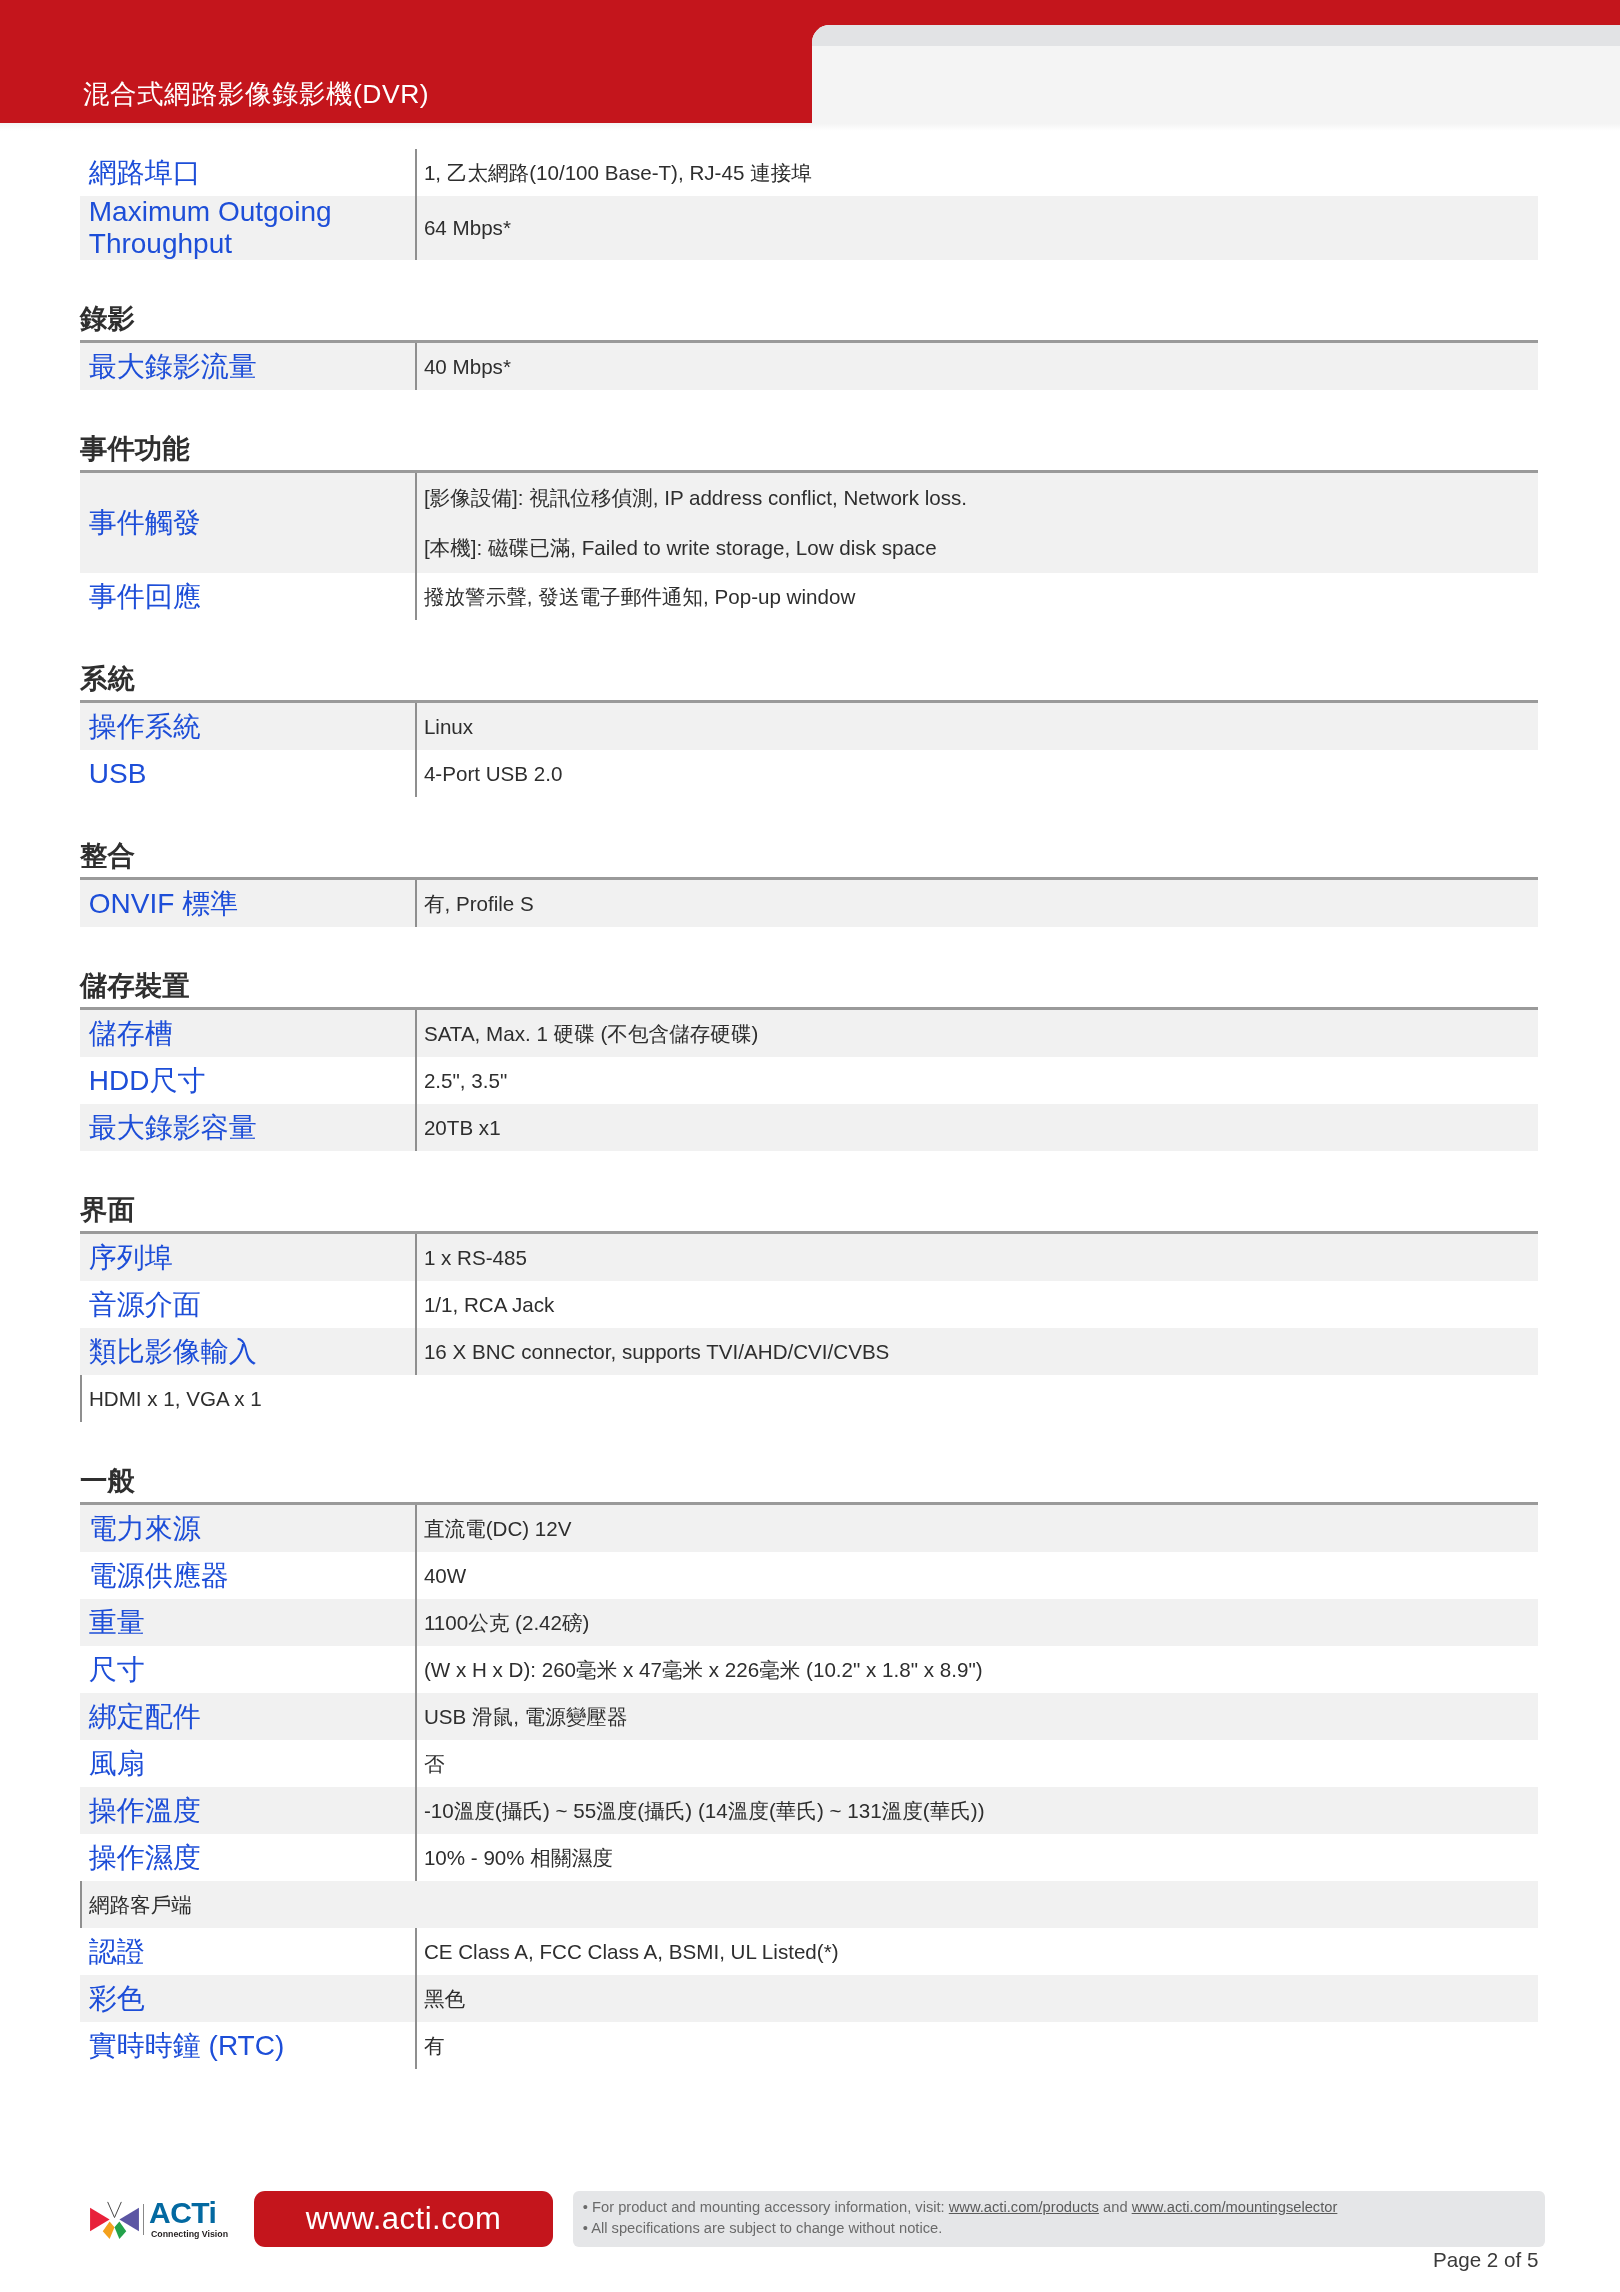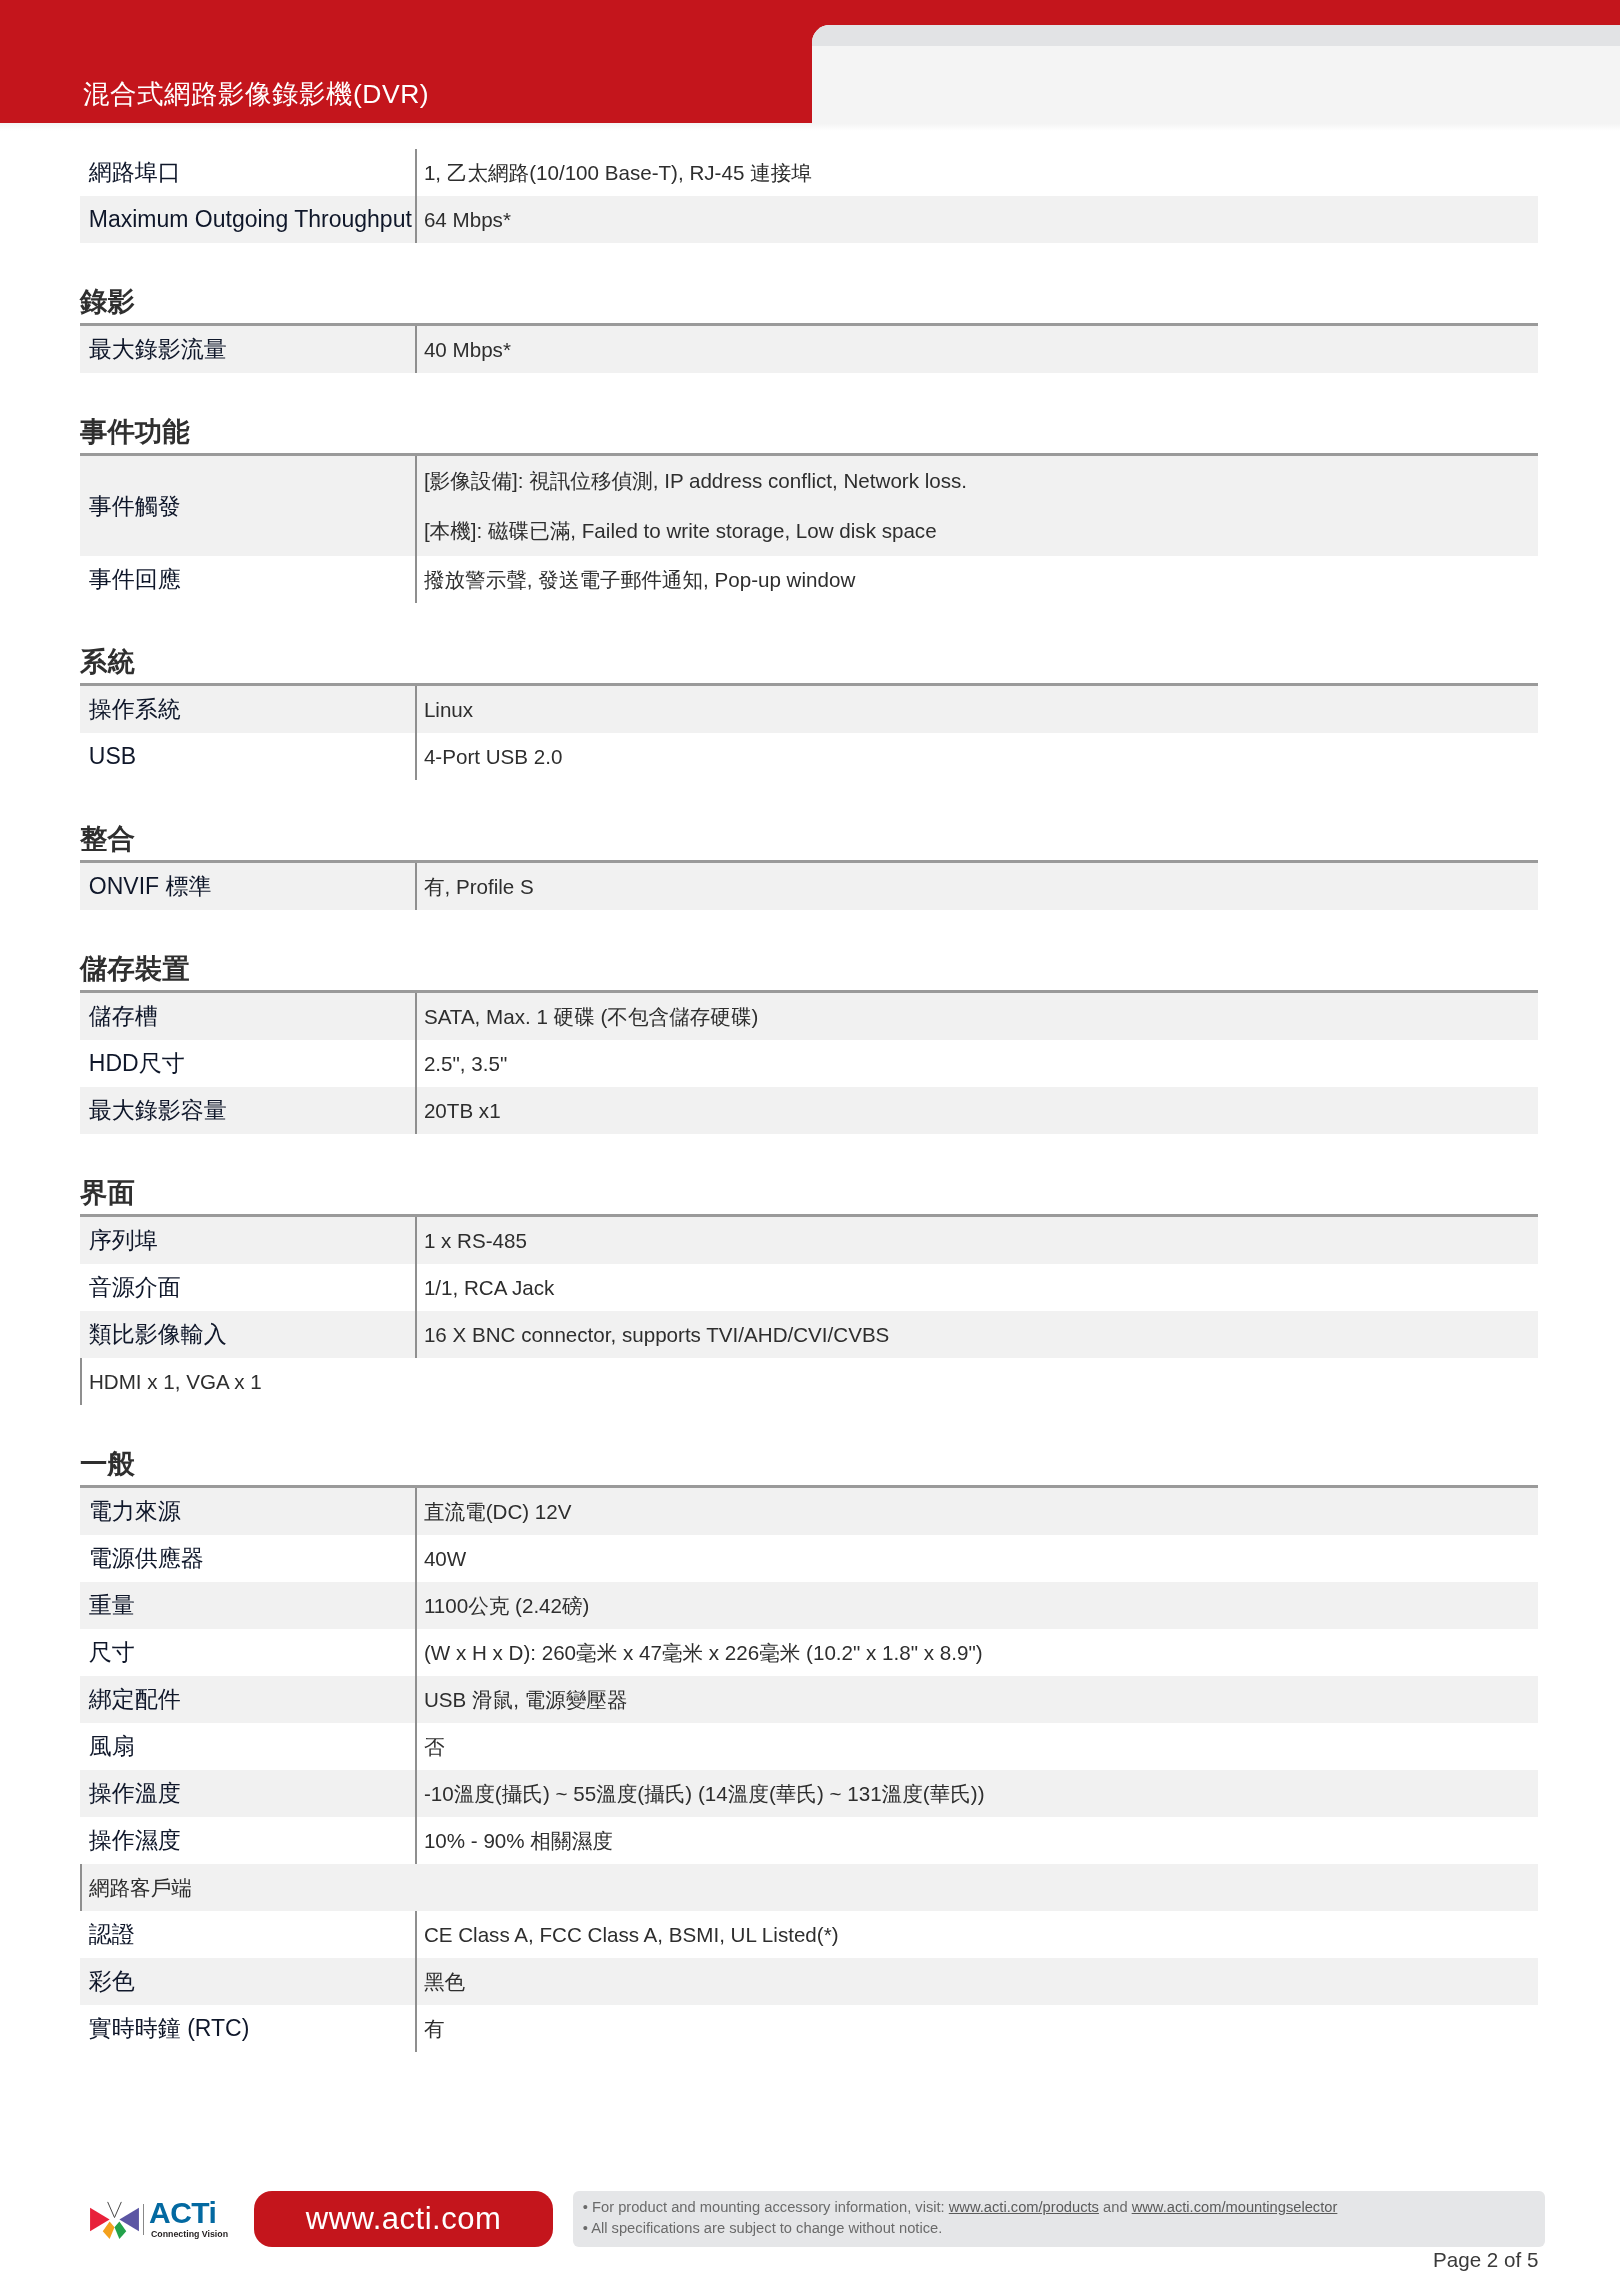--- a/index.html
+++ b/index.html
@@ -16,34 +16,34 @@
                 background: linear-gradient(#f3f3f3, #ffffff); }
 
   
   .content { position: absolute; left: 80px; top: 149px; width: 1458px; }
   .section-heading { height: 47px; position: relative; margin-top: 34px; }
   .section-heading .h-text { position: absolute; left: 0; bottom: 5.9px; font-size: 27.4px; font-weight: bold; color: #2f2f2f; }
   .section-heading .h-rule { position: absolute; left: 0; right: 0; bottom: 0; height: 2.9px; background: #9a9a9a; }
   .section-gap { height: 2px; }
   .row { display: flex; min-height: 47px; }
   .row.grey { background: #f1f1f1; }
-  .row .lbl { width: 335px; display: flex; align-items: center; padding-left: 8.8px; font-size: 23px; color: #0f172a; }
+  .row .lbl { width: 335px; display: flex; align-items: center; padding-left: 8.8px; font-size: 28px; color: #1d4ed8; }
   .row .val { flex: 1; border-left: 2.9px solid #8f8f8f; display: flex; flex-direction: column; justify-content: center;
               padding-left: 6.9px; font-size: 20.6px; color: #2e2e2e; }
   .row .val .line { line-height: 47px; }
   .row.tall { min-height: 100px; }
   .row.tall .val .line { line-height: 50px; }
 
   
   .footer { position: absolute; left: 0; top: 2188px; width: 1620px; height: 59px; }
   .logo { position: absolute; left: 88px; top: 9.8px; width: 157px; height: 43px; }
   .logo-word { position: absolute; left: 61px; top: -2px; font-size: 30px; font-weight: bold; color: #0369a1; letter-spacing: -0.5px; text-align: center; }
   .logo-tag { position: absolute; left: 63px; top: 31px; font-size: 8.8px; font-weight: bold; color: #231f20; white-space: nowrap; }
   .logo-sep { position: absolute; left: 55px; top: 5.9px; width: 1px; height: 31px; background: #888; }
-  .web-btn { position: absolute; left: 254px; top: 2.9px; width: 299px; height: 56px; background: #c4151c; border-radius: 18px;
+  .web-btn { position: absolute; left: 254px; top: 2.9px; width: 299px; height: 56px; background: #c4151c; border-radius: 11px;
              color: #fff; font-size: 31px; display: flex; align-items: center; justify-content: center; text-decoration: none; letter-spacing: 0.5px; }
   .note-box { position: absolute; left: 573px; top: 2.9px; width: 972px; height: 56px; background: #e5e6e8; border-radius: 5.9px;
               padding: 5.9px 9.8px; font-size: 14.7px; color: #6a6a6a; line-height: 21.6px; }
   .note-box a { color: #5a5a5a; text-decoration: underline; }
   .page-num { position: absolute; left: 1433px; top: 2248px; font-size: 20.6px; color: #3a3a3a; }
 </style>
 </head>
 <body>
 
 <div class="hdr">

